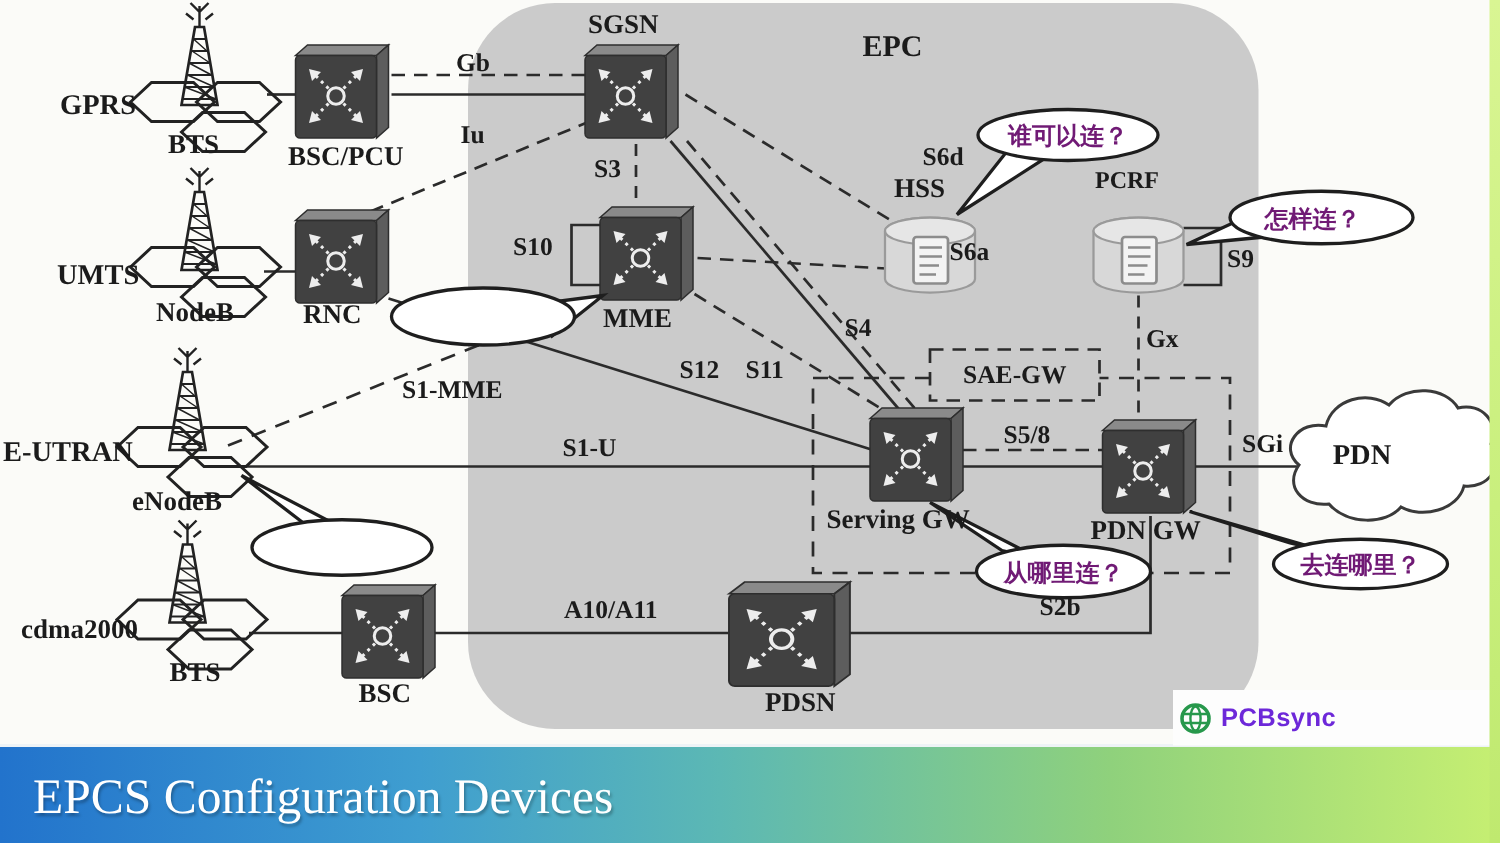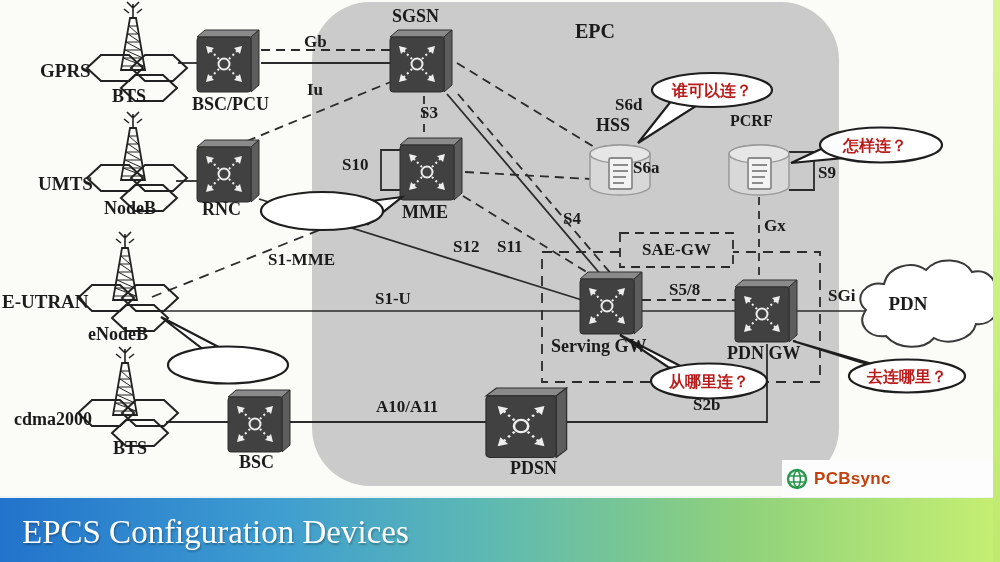--- a/index.html
+++ b/index.html
@@ -3,26 +3,26 @@
 <meta charset="utf-8">
 <style>
   html,body{margin:0;padding:0;}
   .stage{position:relative;width:1000px;height:562px;background:#fbfbf8;overflow:hidden;
          font-family:"Liberation Serif",serif;}
   .epc-region{position:absolute;left:312px;top:2px;width:527px;height:484px;
               background:#cbcbcb;border-radius:58px;z-index:1;}
   .art{position:absolute;left:0;top:0;z-index:2;}
   .lbl{position:absolute;z-index:3;font-weight:bold;color:#1b1b1b;white-space:nowrap;
        font-family:"Liberation Serif",serif;}
-  .ctxt{position:absolute;z-index:4;font-weight:bold;color:#b91c1c;text-align:center;
+  .ctxt{position:absolute;z-index:4;font-weight:bold;color:#701a75;text-align:center;
         font-family:"Liberation Serif",serif, sans-serif;}
   .logo{position:absolute;left:782px;top:460px;width:212px;height:37px;background:#fdfdfd;
         z-index:5;display:flex;align-items:center;gap:6px;padding-left:4px;box-sizing:border-box;}
   .logo-text{font-family:"Liberation Sans",sans-serif;font-weight:bold;font-size:17px;
-             color:#c2410c;letter-spacing:.3px;}
+             color:#6d28d9;letter-spacing:.3px;}
   .banner{position:absolute;left:0;top:496px;width:1000px;height:66px;z-index:4;
           background:linear-gradient(90deg,#2273cc 0%,#3f9ed0 28%,#5cb8b4 48%,#8fd17c 74%,#c6ef72 100%);
           border-top:2px solid #eef3f6;box-sizing:border-box;}
   .banner-title{position:absolute;left:22px;top:16px;color:#ffffff;font-size:33px;font-weight:normal;
           font-family:"Liberation Serif",serif;text-shadow:1px 2px 2px rgba(0,0,0,.28);}
   .edge-strip{position:absolute;right:0;top:0;width:7px;height:562px;z-index:6;
           background:linear-gradient(180deg,#d9f593 0%,#c9ef7d 60%,#bfe96f 100%);}
 </style>
 </head>
 <body>
@@ -156,21 +156,21 @@
   <div class="lbl" style="left:40px;top:60px;font-size:19px">GPRS</div>
   <div class="lbl" style="left:112px;top:86px;font-size:18px">BTS</div>
   <div class="lbl" style="left:192px;top:94px;font-size:18px">BSC/PCU</div>
   <div class="lbl" style="left:304px;top:32px;font-size:17px">Gb</div>
   <div class="lbl" style="left:307px;top:80px;font-size:17px">Iu</div>
   <div class="lbl" style="left:38px;top:173px;font-size:19px">UMTS</div>
   <div class="lbl" style="left:104px;top:198px;font-size:18px">NodeB</div>
   <div class="lbl" style="left:202px;top:199px;font-size:18px">RNC</div>
   <div class="lbl" style="left:392px;top:6px;font-size:18px">SGSN</div>
   <div class="lbl" style="left:575px;top:20px;font-size:20px">EPC</div>
-  <div class="lbl" style="left:420px;top:103px;font-size:17px">S3</div>
+  <div class="lbl" style="left:396px;top:103px;font-size:17px">S3</div>
   <div class="lbl" style="left:342px;top:155px;font-size:17px">S10</div>
   <div class="lbl" style="left:615px;top:95px;font-size:17px">S6d</div>
   <div class="lbl" style="left:596px;top:115px;font-size:18px">HSS</div>
   <div class="lbl" style="left:730px;top:112px;font-size:16px">PCRF</div>
   <div class="lbl" style="left:633px;top:158px;font-size:17px">S6a</div>
   <div class="lbl" style="left:818px;top:163px;font-size:17px">S9</div>
   <div class="lbl" style="left:764px;top:216px;font-size:17px">Gx</div>
   <div class="lbl" style="left:563px;top:209px;font-size:17px">S4</div>
   <div class="lbl" style="left:402px;top:202px;font-size:18px">MME</div>
   <div class="lbl" style="left:453px;top:237px;font-size:17px">S12</div>

